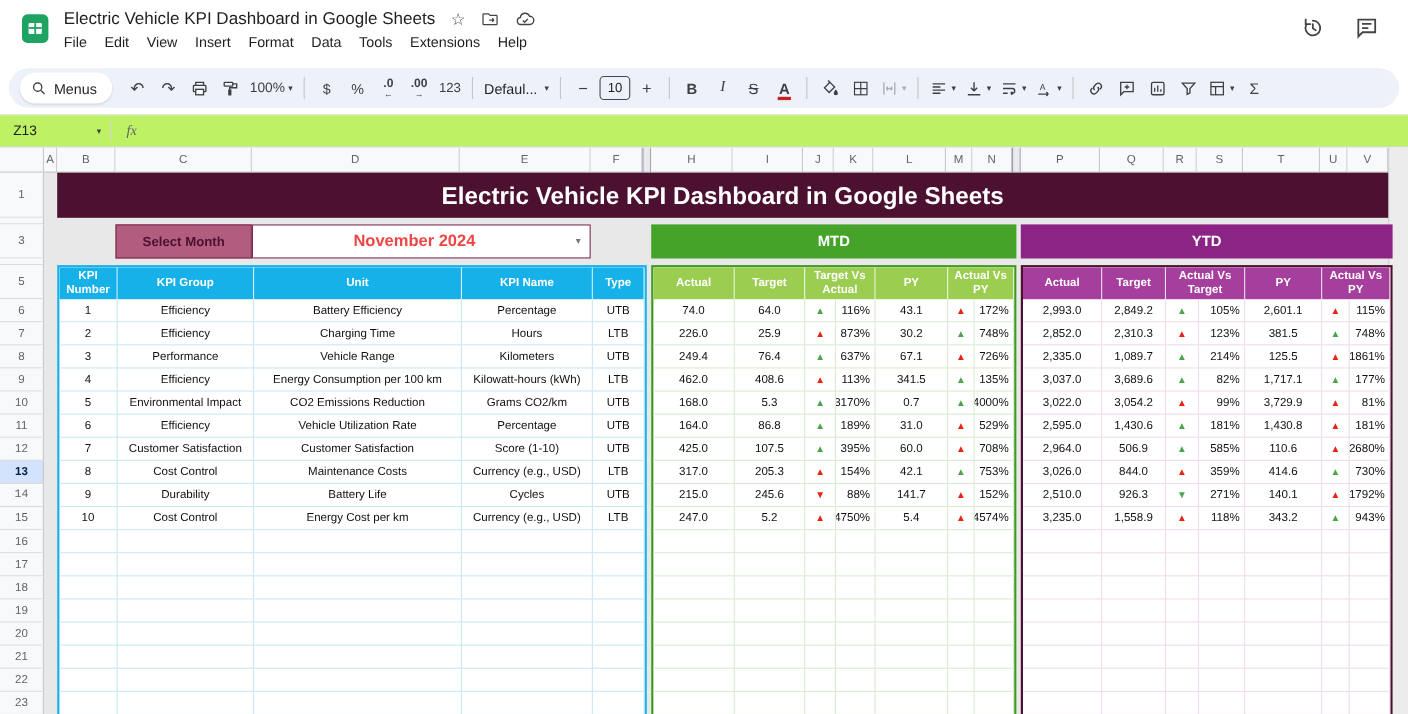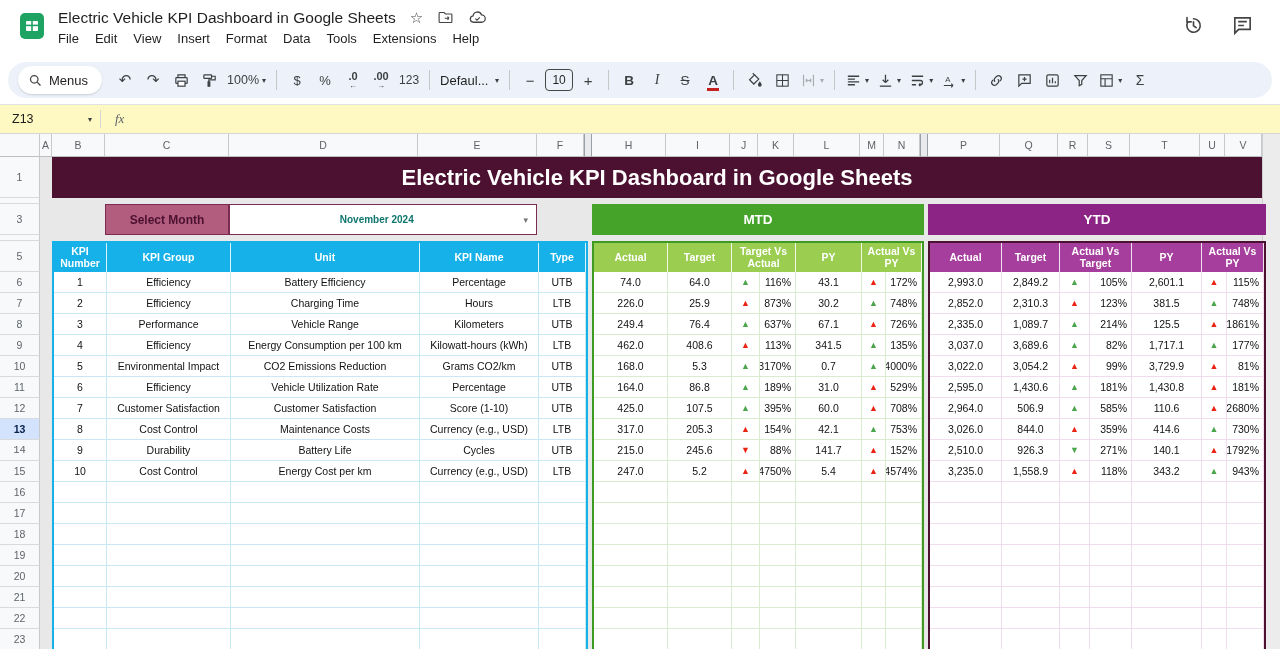--- a/index.html
+++ b/index.html
@@ -32,40 +32,40 @@
   .fontname { font-size:13px; color:#1f1f1f; min-width:52px; }
   .disabled { opacity:.38; }
   .stk { text-decoration:line-through; }
   .txtcol { position:relative; font-size:13.5px; font-weight:bold; }
   .txtcol::after { content:""; position:absolute; left:-1px; right:-1px; bottom:-3px; height:3px; background:#c5221f; }
   .decbtn { display:inline-flex; flex-direction:column; align-items:center; line-height:1; }
   .decbtn .top { font-size:11px; font-weight:bold; color:#3c4043; }
   .decbtn .sub { font-size:8px; color:#3c4043; }
 
   
-  .fbar { height:30px; display:flex; align-items:center; border-top:1px solid #e1e3e1; border-bottom:1px solid #d5d7d5; background:#fef9c3; }
+  .fbar { height:30px; display:flex; align-items:center; border-top:1px solid #e1e3e1; border-bottom:1px solid #d5d7d5; background:#bef264; }
   .namebox { width:100px; display:flex; align-items:center; justify-content:space-between; padding:0 8px 0 12px; }
   .namebox .ref { font-size:12.5px; color:#1f1f1f; }
   .fx { font-style:italic; font-size:13px; color:#5f6368; font-family:"Liberation Serif","DejaVu Serif",serif; padding:0 14px; border-left:1px solid #d5d7d5; height:18px; display:flex; align-items:center; }
   .fvalue { flex:1; }
 
   
   .sheet { position:relative; width:1280px; height:519px; background:#e8e8e8; overflow:hidden; }
   .colheads { position:absolute; left:40px; top:0; height:23px; display:flex; }
   .ch { height:23px; background:#f8f9fa; border-right:1px solid #c7cacd; border-bottom:1px solid #bdbfc1; font-size:10.5px; color:#5f6368; display:flex; align-items:center; justify-content:center; }
   .ch.hid { background:#e8eaed; border-left:1px solid #9aa0a6; border-right:1px solid #9aa0a6; }
   .corner { position:absolute; left:0; top:0; width:40px; height:23px; background:#f8f9fa; border-right:1px solid #c7cacd; border-bottom:1px solid #bdbfc1; }
   .rowheads { position:absolute; left:0; top:23px; width:40px; }
   .rh { width:40px; background:#f8f9fa; border-right:1px solid #c7cacd; border-bottom:1px solid #d9dadb; font-size:10.5px; color:#5f6368; display:flex; align-items:center; justify-content:center; overflow:hidden; }
   .rh.sel { background:#d3e3fd; color:#041e49; font-weight:bold; }
 
   .banner { position:absolute; left:52px; top:23px; width:1210px; height:41px; display:flex; align-items:center; justify-content:center; color:#fff; font-size:22px; font-weight:bold; }
   .sel-month { position:absolute; left:105px; top:70px; width:124px; height:31px; display:flex; align-items:center; justify-content:center; font-size:12px; font-weight:bold; border:1px solid #7c2b52; }
   .month-dd { position:absolute; left:229px; top:70px; width:308px; height:31px; background:#fff; border:1px solid #7c2b52; display:flex; align-items:center; }
-  .month-dd .val { flex:1; text-align:center; font-size:10px; font-weight:bold; color:#0f766e; }
+  .month-dd .val { flex:1; text-align:center; font-size:15px; font-weight:bold; color:#ef4444; }
   .month-dd .dd { color:#757575; font-size:9px; padding-right:8px; }
   .mtd-banner { position:absolute; left:592px; top:70px; width:332px; height:31px; display:flex; align-items:center; justify-content:center; color:#fff; font-weight:bold; font-size:13.5px; }
   .ytd-banner { position:absolute; left:928px; top:70px; width:338px; height:31px; display:flex; align-items:center; justify-content:center; color:#fff; font-weight:bold; font-size:13.5px; }
 
   .dtable { position:absolute; top:107px; height:412px; background:#fff; overflow:hidden; }
   #left-table { left:52px; width:536px; border:2px solid #16b1e8; --line:#c9e8f6; }
   #mtd-table  { left:592px; width:332px; border:2px solid #3f9a23; --line:#d9ecd0; }
   #ytd-table  { left:928px; width:338px; border:2px solid #4c1130; --line:#f0dcec; }
   .trow { display:grid; height:21px; }
   .trow.hrow { height:29px; }

